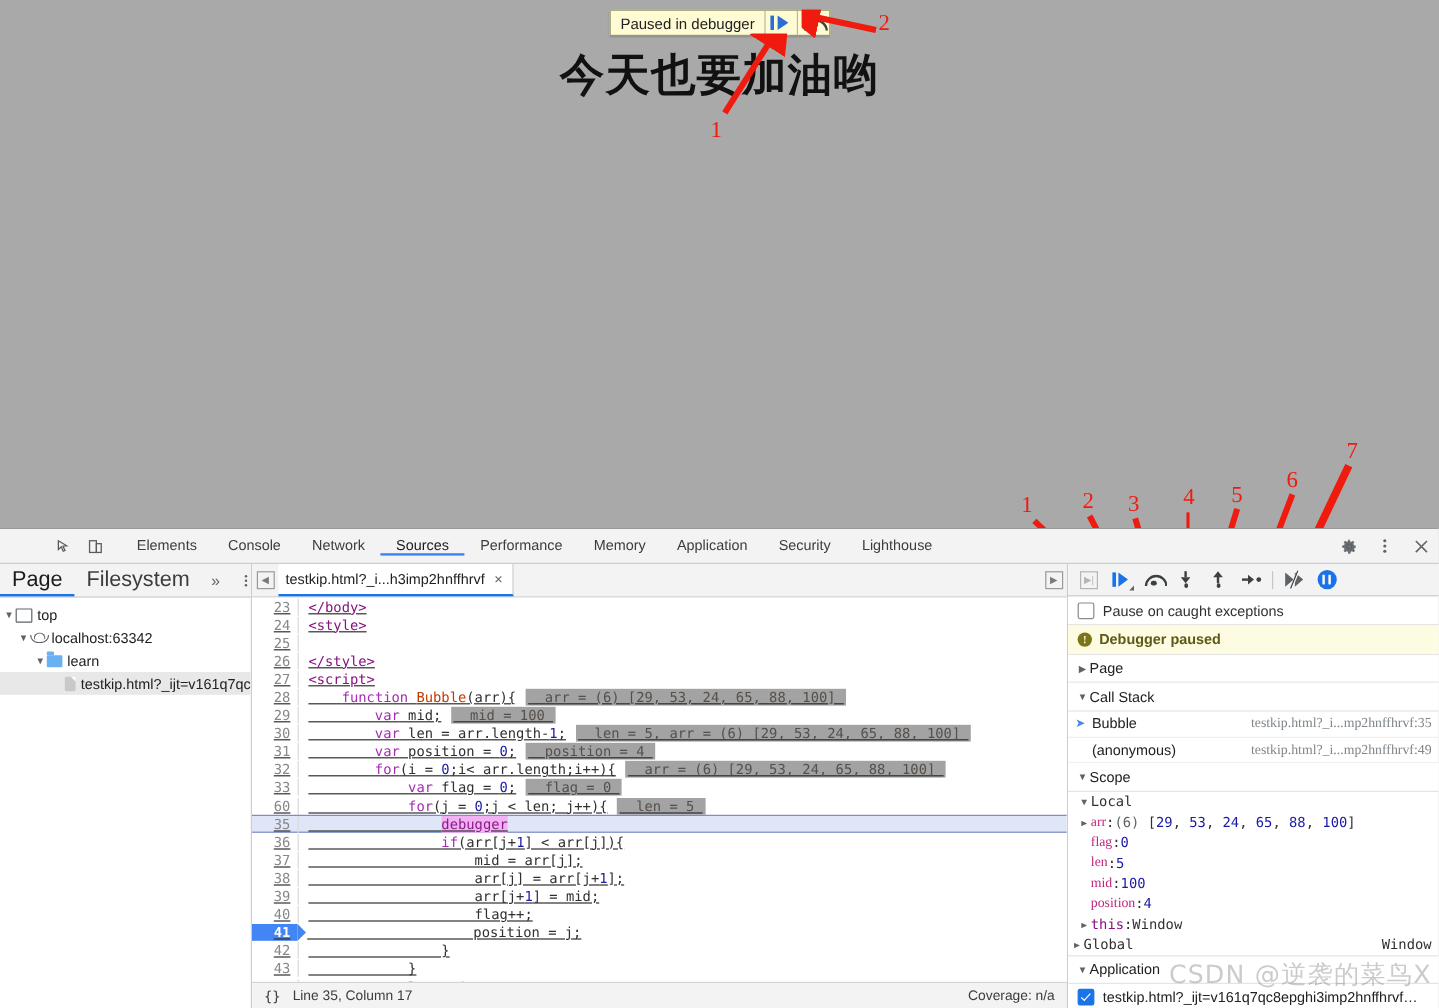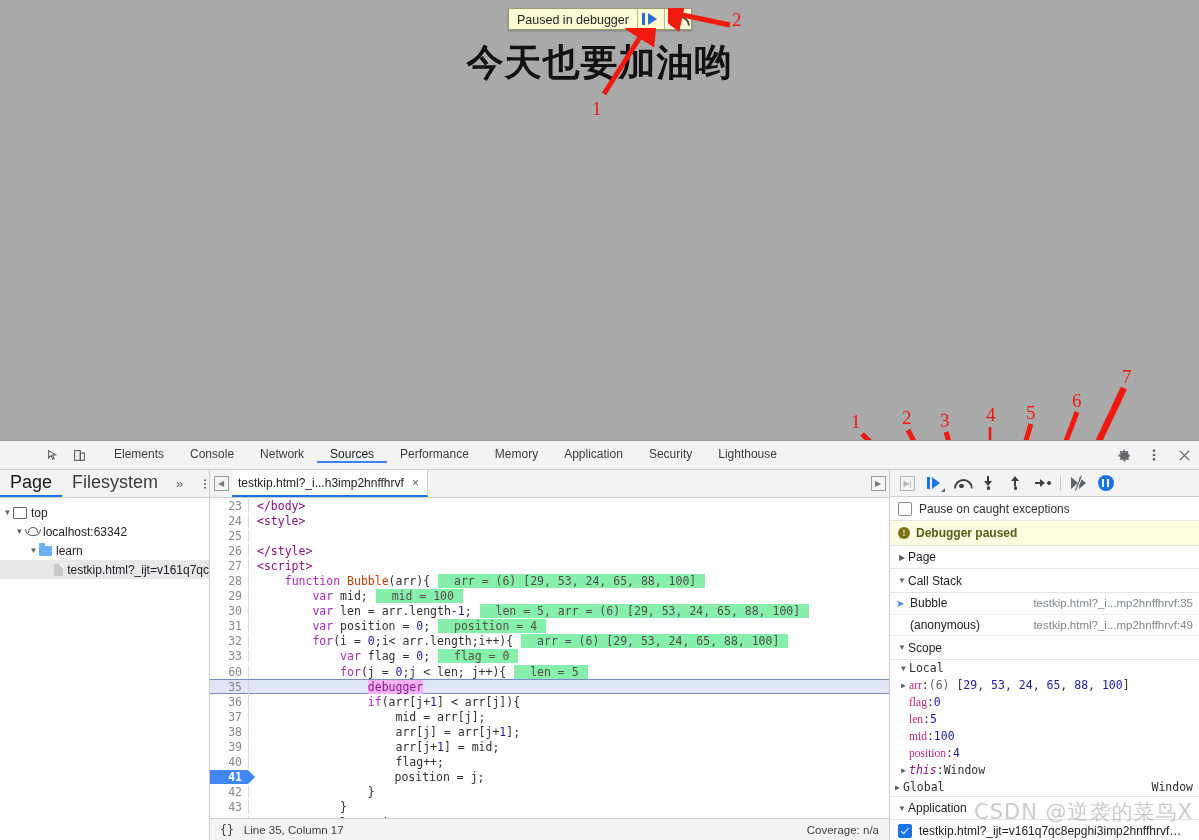--- a/index.html
+++ b/index.html
@@ -93,34 +93,34 @@
   #editor-tabs{height:27px;display:flex;align-items:stretch;background:#f3f3f3;border-bottom:1px solid #cdcdcd;}
   .ed-sq{width:22px;display:flex;align-items:center;justify-content:center;}
   .sq-icon{width:13px;height:13px;border:1px solid #9a9a9a;color:#7a7a7a;font-size:8px;
            display:flex;align-items:center;justify-content:center;line-height:1;}
   .ed-tab{display:flex;align-items:center;padding:0 8px 0 6px;font-size:12px;color:#202124;
           background:#fff;border-bottom:2px solid #1a73e8;border-right:1px solid #cdcdcd;}
   .ed-tab .close{margin-left:8px;color:#5f6368;font-size:12px;}
   #editor-tabs .spacer{flex:1;}
 
   #code-area{flex:1;position:relative;overflow:hidden;background:#fff;
-             font-family:"DejaVu Sans Mono","Liberation Mono",monospace;font-size:11.5px;}
+             font-family:"DejaVu Sans Mono","Liberation Mono",monospace;font-size:11.5px;text-decoration:underline;}
   .code-line{height:15.1px;display:flex;align-items:center;white-space:pre;position:relative;}
   .ln{width:32px;text-align:right;padding-right:6px;color:#888;flex:0 0 auto;
       border-right:1px solid #dadada;margin-right:8px;font-size:11.5px;}
   .code-line.exec{background:#dfe6f7;border-top:1px solid #7c8cc4;border-bottom:1px solid #7c8cc4;height:15.1px;box-sizing:border-box;}
   .code-line.bp .ln{background:#4285f4;color:#fff;border-right:none;position:relative;font-weight:bold;}
   .code-line.bp .ln:after{content:"";position:absolute;right:-7px;top:0;border-top:7.5px solid transparent;
       border-bottom:7.5px solid transparent;border-left:7px solid #4285f4;}
   .tok-tag{color:#881280;}
   .tok-kw{color:#a52ab5;}
   .tok-fn{color:#c23b00;}
   .tok-num{color:#1a1aa6;}
   .tok-dbg{background:#f3b0f3;color:#8a1b8a;}
-  .hint{background:#86efac;color:#55504b;padding:0 2px;}
+  .hint{background:#a3a3a3;color:#55504b;padding:0 2px;}
 
   #editor-status{height:22px;border-top:1px solid #cdcdcd;background:#f3f3f3;display:flex;align-items:center;
                  font-size:11.5px;color:#3c3c3c;padding:0 10px;}
   #editor-status .curly{font-family:"DejaVu Sans Mono",monospace;margin-right:10px;color:#3c3c3c;}
   #editor-status .spacer{flex:1;}
 
   
   #debug-pane{width:309px;border-left:1px solid #cdcdcd;display:flex;flex-direction:column;background:#fff;}
   #debug-toolbar{height:27px;display:flex;align-items:center;background:#f3f3f3;border-bottom:1px solid #cdcdcd;
                  padding-left:4px;}
@@ -180,26 +180,26 @@
   #debug-paused-banner{background:#fdfbe1;color:#5c5a16;height:25px;display:flex;align-items:center;
       padding:0 8px;font-weight:bold;font-size:12px;border-bottom:1px solid #e4e4e4;}
   .warn-ic{display:inline-block;width:12px;height:12px;border-radius:50%;background:#7a7518;color:#fdfbe1;
       font-size:9px;font-weight:bold;text-align:center;line-height:12px;margin-right:6px;font-family:"Liberation Serif",serif;}
   .section-hdr{display:flex;align-items:center;height:24px;padding:0 6px;font-size:12px;color:#202124;
       border-bottom:1px solid #e4e4e4;background:#fff;}
   .tri{width:12px;color:#5f6368;font-size:8px;display:inline-block;text-align:center;}
   .cs-row{display:flex;align-items:center;height:22px;padding:0 6px;font-size:12px;border-bottom:1px solid #f0f0f0;}
   .cs-arrow{width:14px;color:#4285f4;font-size:10px;}
   .cs-name{color:#202124;}
-  .cs-loc{margin-left:auto;color:#80868b;font-size:11.5px;}
+  .cs-loc{margin-left:auto;color:#80868b;font-size:11.5px;font-family:Liberation Serif, serif;}
   .scope-line{display:flex;align-items:center;height:17px;font-size:11.5px;
       font-family:"DejaVu Sans Mono","Liberation Mono",monospace;padding-left:8px;}
   .sc-tri{width:11px;color:#5f6368;font-size:8px;display:inline-block;text-align:center;}
   .sc-key{color:#c0267f;font-family:Liberation Serif, serif;}
-  .sc-key-plain{color:#881280;font-style:italic;}
+  .sc-key-plain{color:#881280;}
   .sc-num{color:#1a1aa6;}
   .sc-txt{color:#303030;}
   .sc-grey{color:#5f6368;}
   .bp-row{display:flex;align-items:center;height:22px;padding:0 8px;font-size:12px;color:#202124;overflow:hidden;white-space:nowrap;}
 
   #watermark{position:absolute;right:6px;bottom:14px;font-size:21px;color:rgba(130,130,130,.42);
      font-family:"DejaVu Sans","Liberation Sans",sans-serif;white-space:nowrap;pointer-events:none;letter-spacing:1px;}
 </style>
 </head>
 <body>

